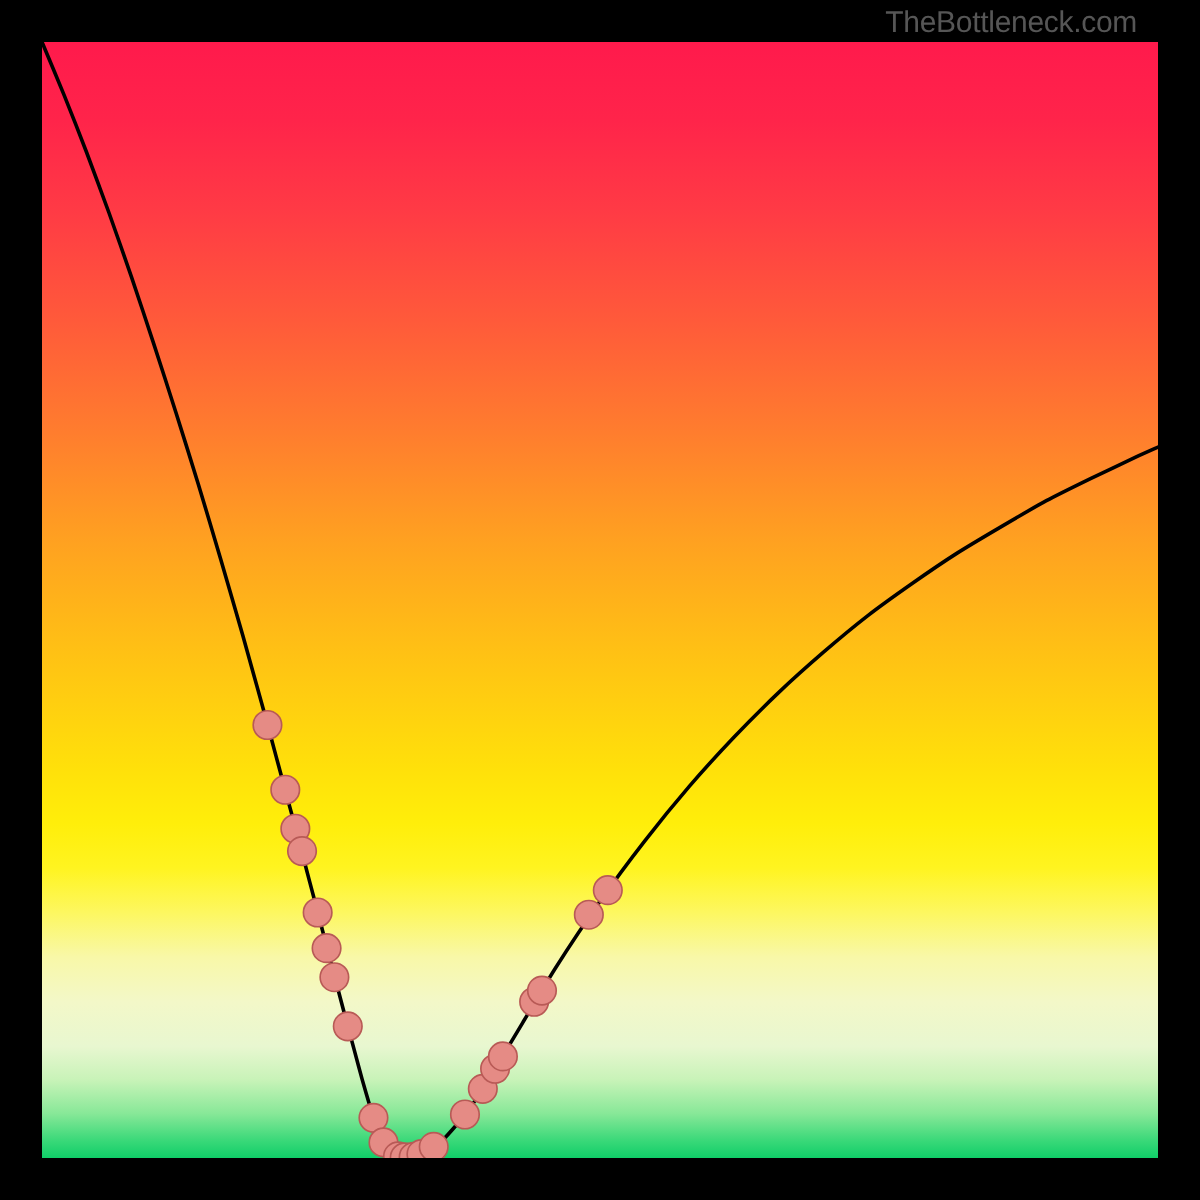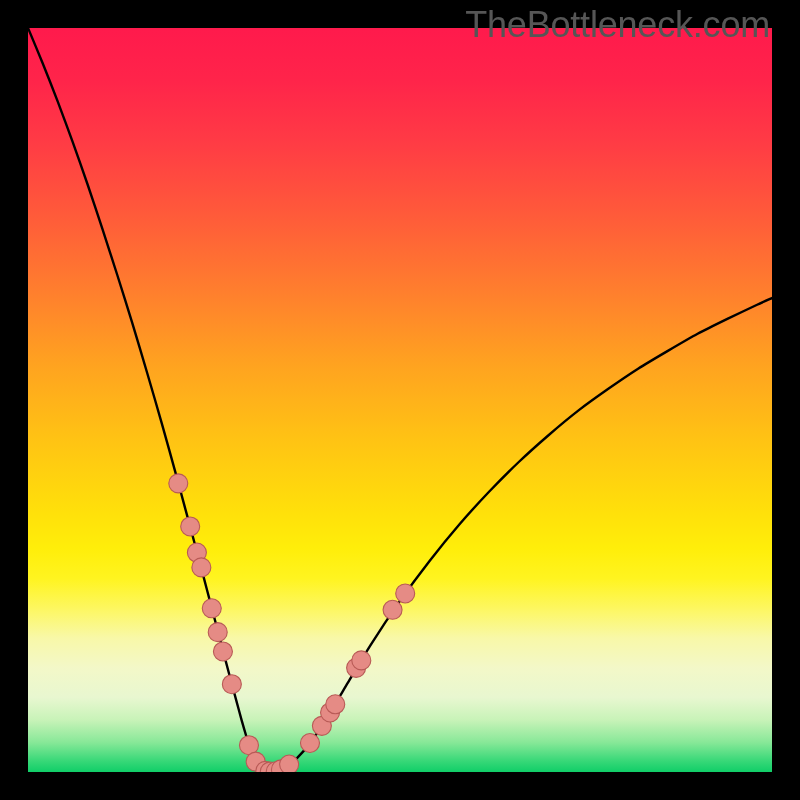--- a/index.html
+++ b/index.html
@@ -22,22 +22,22 @@
   .plot-area {
     position: absolute;
     left: 0;
     top: 0;
     width: 744px;
     height: 744px;
   }
   .watermark {
     position: absolute;
     top: 4px;
-    right: 30px;
-    font-size: 36px;
+    right: 42px;
+    font-size: 20px;
     font-weight: 500;
     color: #565656;
     letter-spacing: -0.2px;
     text-align: left;
     font-family: Arial, Helvetica, sans-serif;
     z-index: 10;
   }
 </style>
 </head>
 <body>

